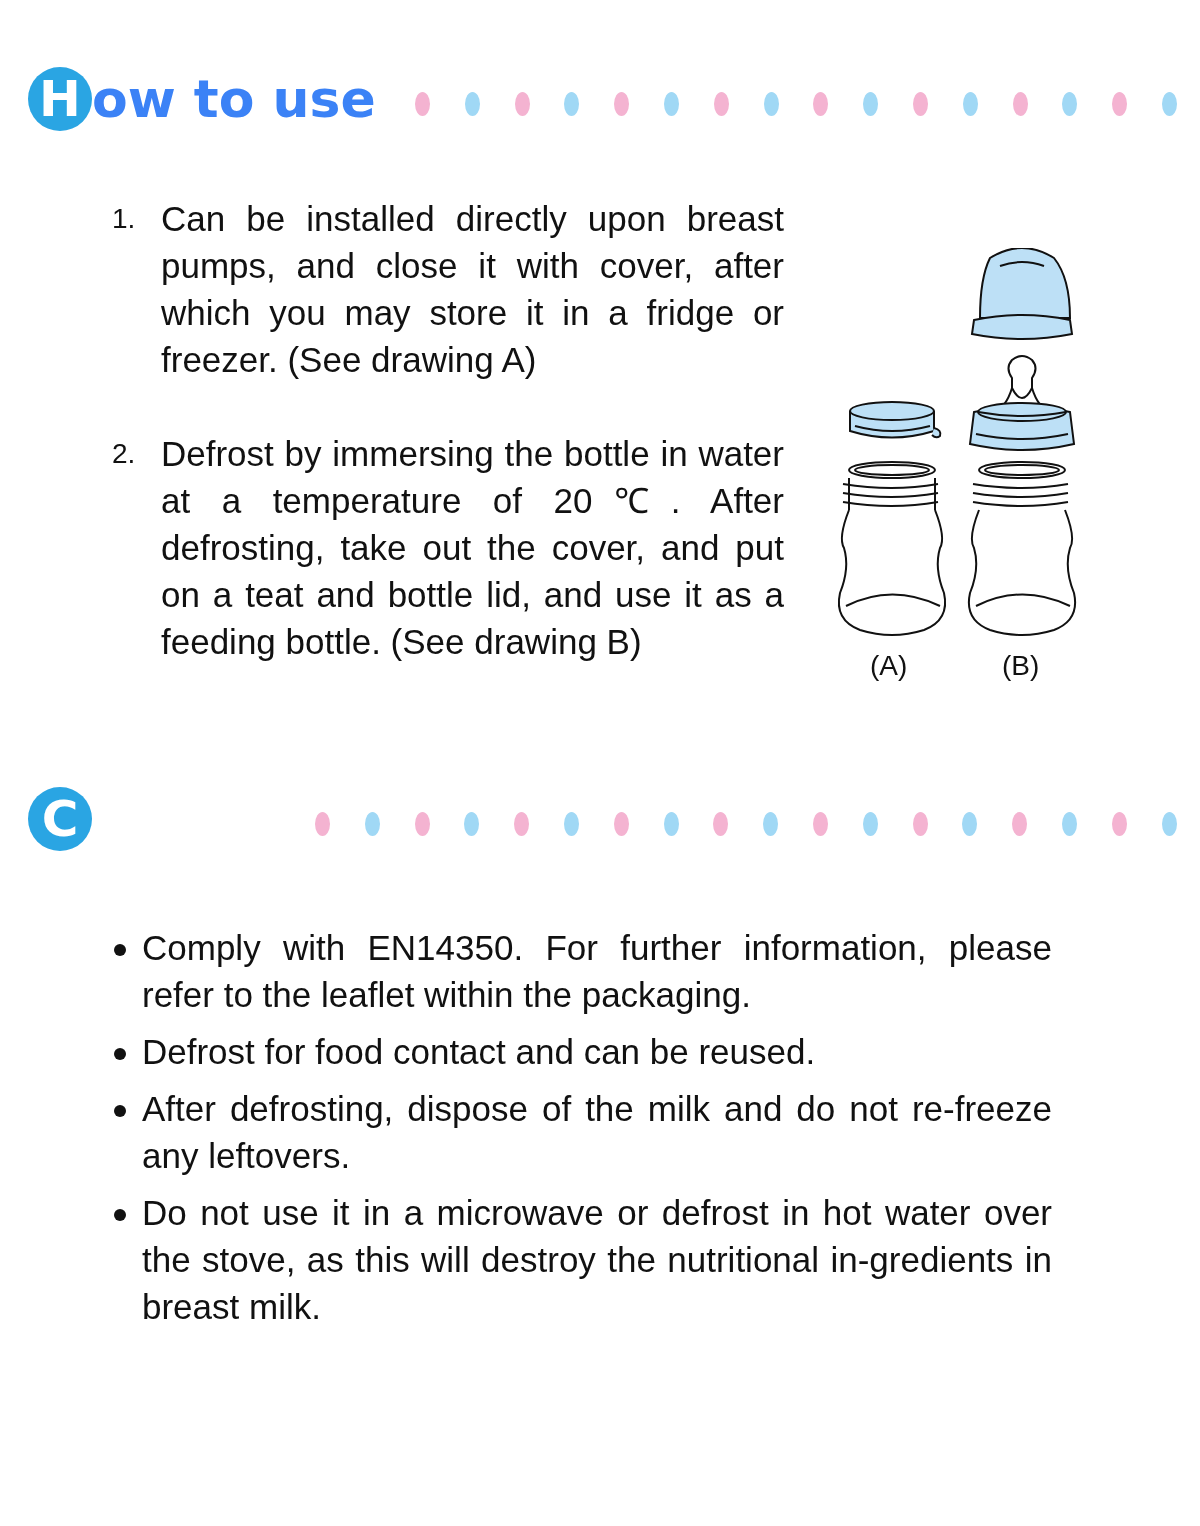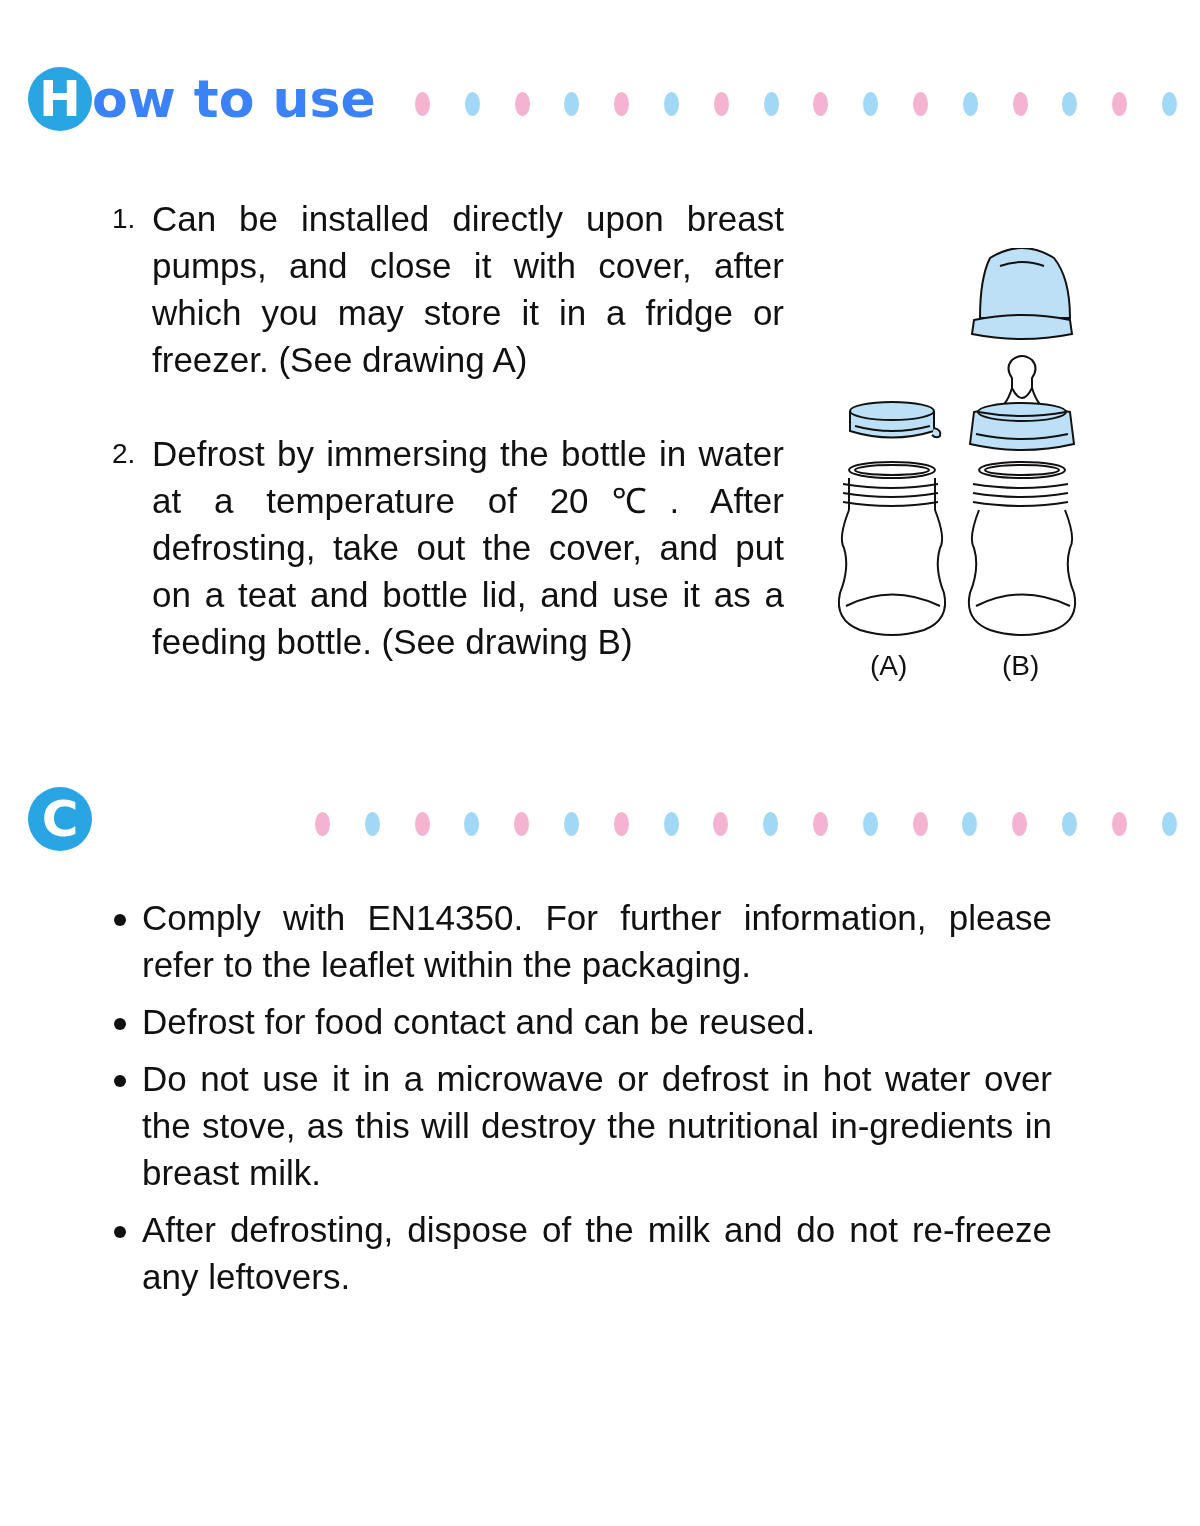--- a/index.html
+++ b/index.html
@@ -7,23 +7,23 @@
   .heading { position:absolute; left:28px; height:70px; display:flex; align-items:center; }
   .badge { width:64px; height:64px; border-radius:50%; background:#2aa5e3; color:#fff; font-family:"DejaVu Sans", sans-serif; font-weight:bold; font-size:50px; display:flex; align-items:center; justify-content:center; line-height:1; }
   .htext { font-family:"DejaVu Sans", sans-serif; font-weight:bold; color:#3b82f6; font-size:52px; letter-spacing:0px; line-height:1; }
   .dots { position:absolute; height:24px; }
   .dot { position:absolute; top:0; width:15px; height:24px; border-radius:50%; }
   .dot.pink { background:#f4b3d1; }
   .dot.blue { background:#a0d8f5; }
   .steps { position:absolute; left:112px; top:195px; width:672px; font-size:35px; line-height:47px; }
   .step { display:flex; margin-bottom:47px; }
   .step .num { width:40px; flex:none; font-size:28px; }
-  .step .txt { text-align:justify; flex:1; }
+  .step .txt { text-align:justify; flex:1;margin-left:9px; }
   .figure { position:absolute; left:830px; top:248px; width:270px; height:440px; }
-  .cautions { position:absolute; left:112px; top:894px; width:940px; font-size:35px; line-height:47px; }
+  .cautions { position:absolute; left:112px; top:924px; width:940px; font-size:35px; line-height:47px; }
   .citem { display:flex; margin-bottom:10px; }
   .citem .bullet { width:30px; flex:none; position:relative; }
   .citem .bullet::after { content:""; position:absolute; left:2px; top:20px; width:12px; height:12px; border-radius:50%; background:#111; }
   .citem .txt { text-align:justify; flex:1; }
   .flabel { position:absolute; font-size:28px; color:#111; }
 </style>
 </head>
 <body>
 
 <div class="heading" style="top:64px;">
@@ -132,19 +132,19 @@
   <div class="citem">
     <span class="bullet"></span>
     <span class="txt">Comply with EN14350. For further information, please refer to the leaflet within the packaging.</span>
   </div>
   <div class="citem">
     <span class="bullet"></span>
     <span class="txt">Defrost for food contact and can be reused.</span>
   </div>
   <div class="citem">
     <span class="bullet"></span>
-    <span class="txt">Do not use it in a microwave or defrost in hot water over the stove, as this will destroy the nutritional in-gredients in breast milk.</span>
+    <span class="txt">After defrosting, dispose of the milk and do not re-freeze any leftovers.</span>
   </div>
   <div class="citem">
     <span class="bullet"></span>
-    <span class="txt">After defrosting, dispose of the milk and do not re-freeze any leftovers.</span>
+    <span class="txt">Do not use it in a microwave or defrost in hot water over the stove, as this will destroy the nutritional in-gredients in breast milk.</span>
   </div>
 </div>
 
 </body></html>

